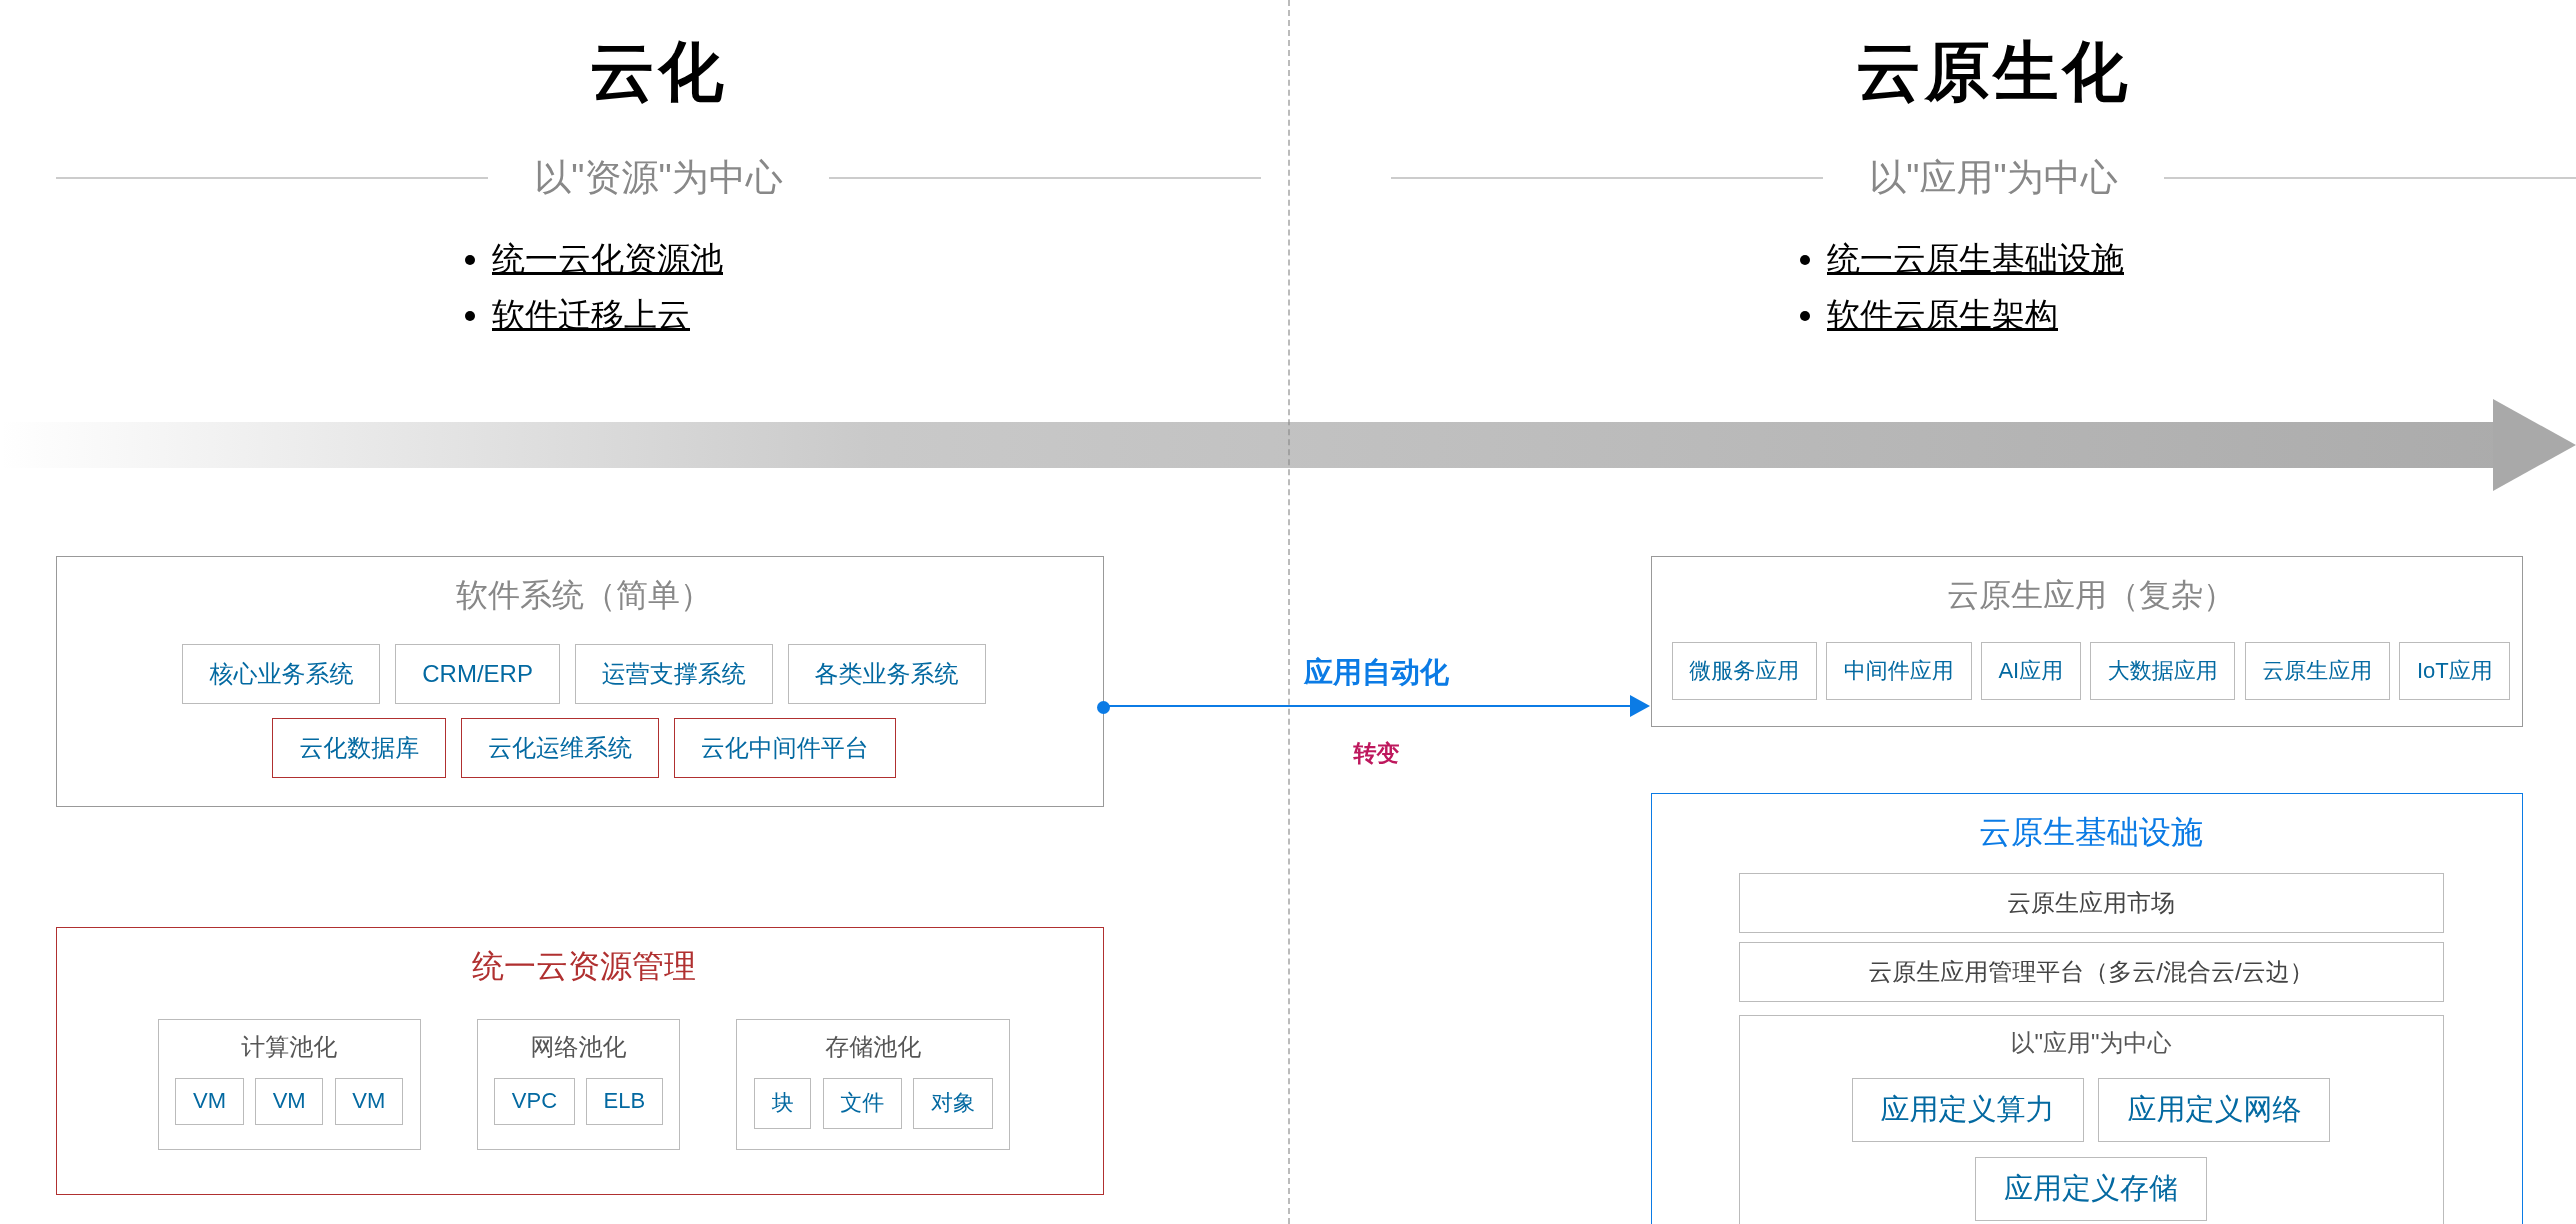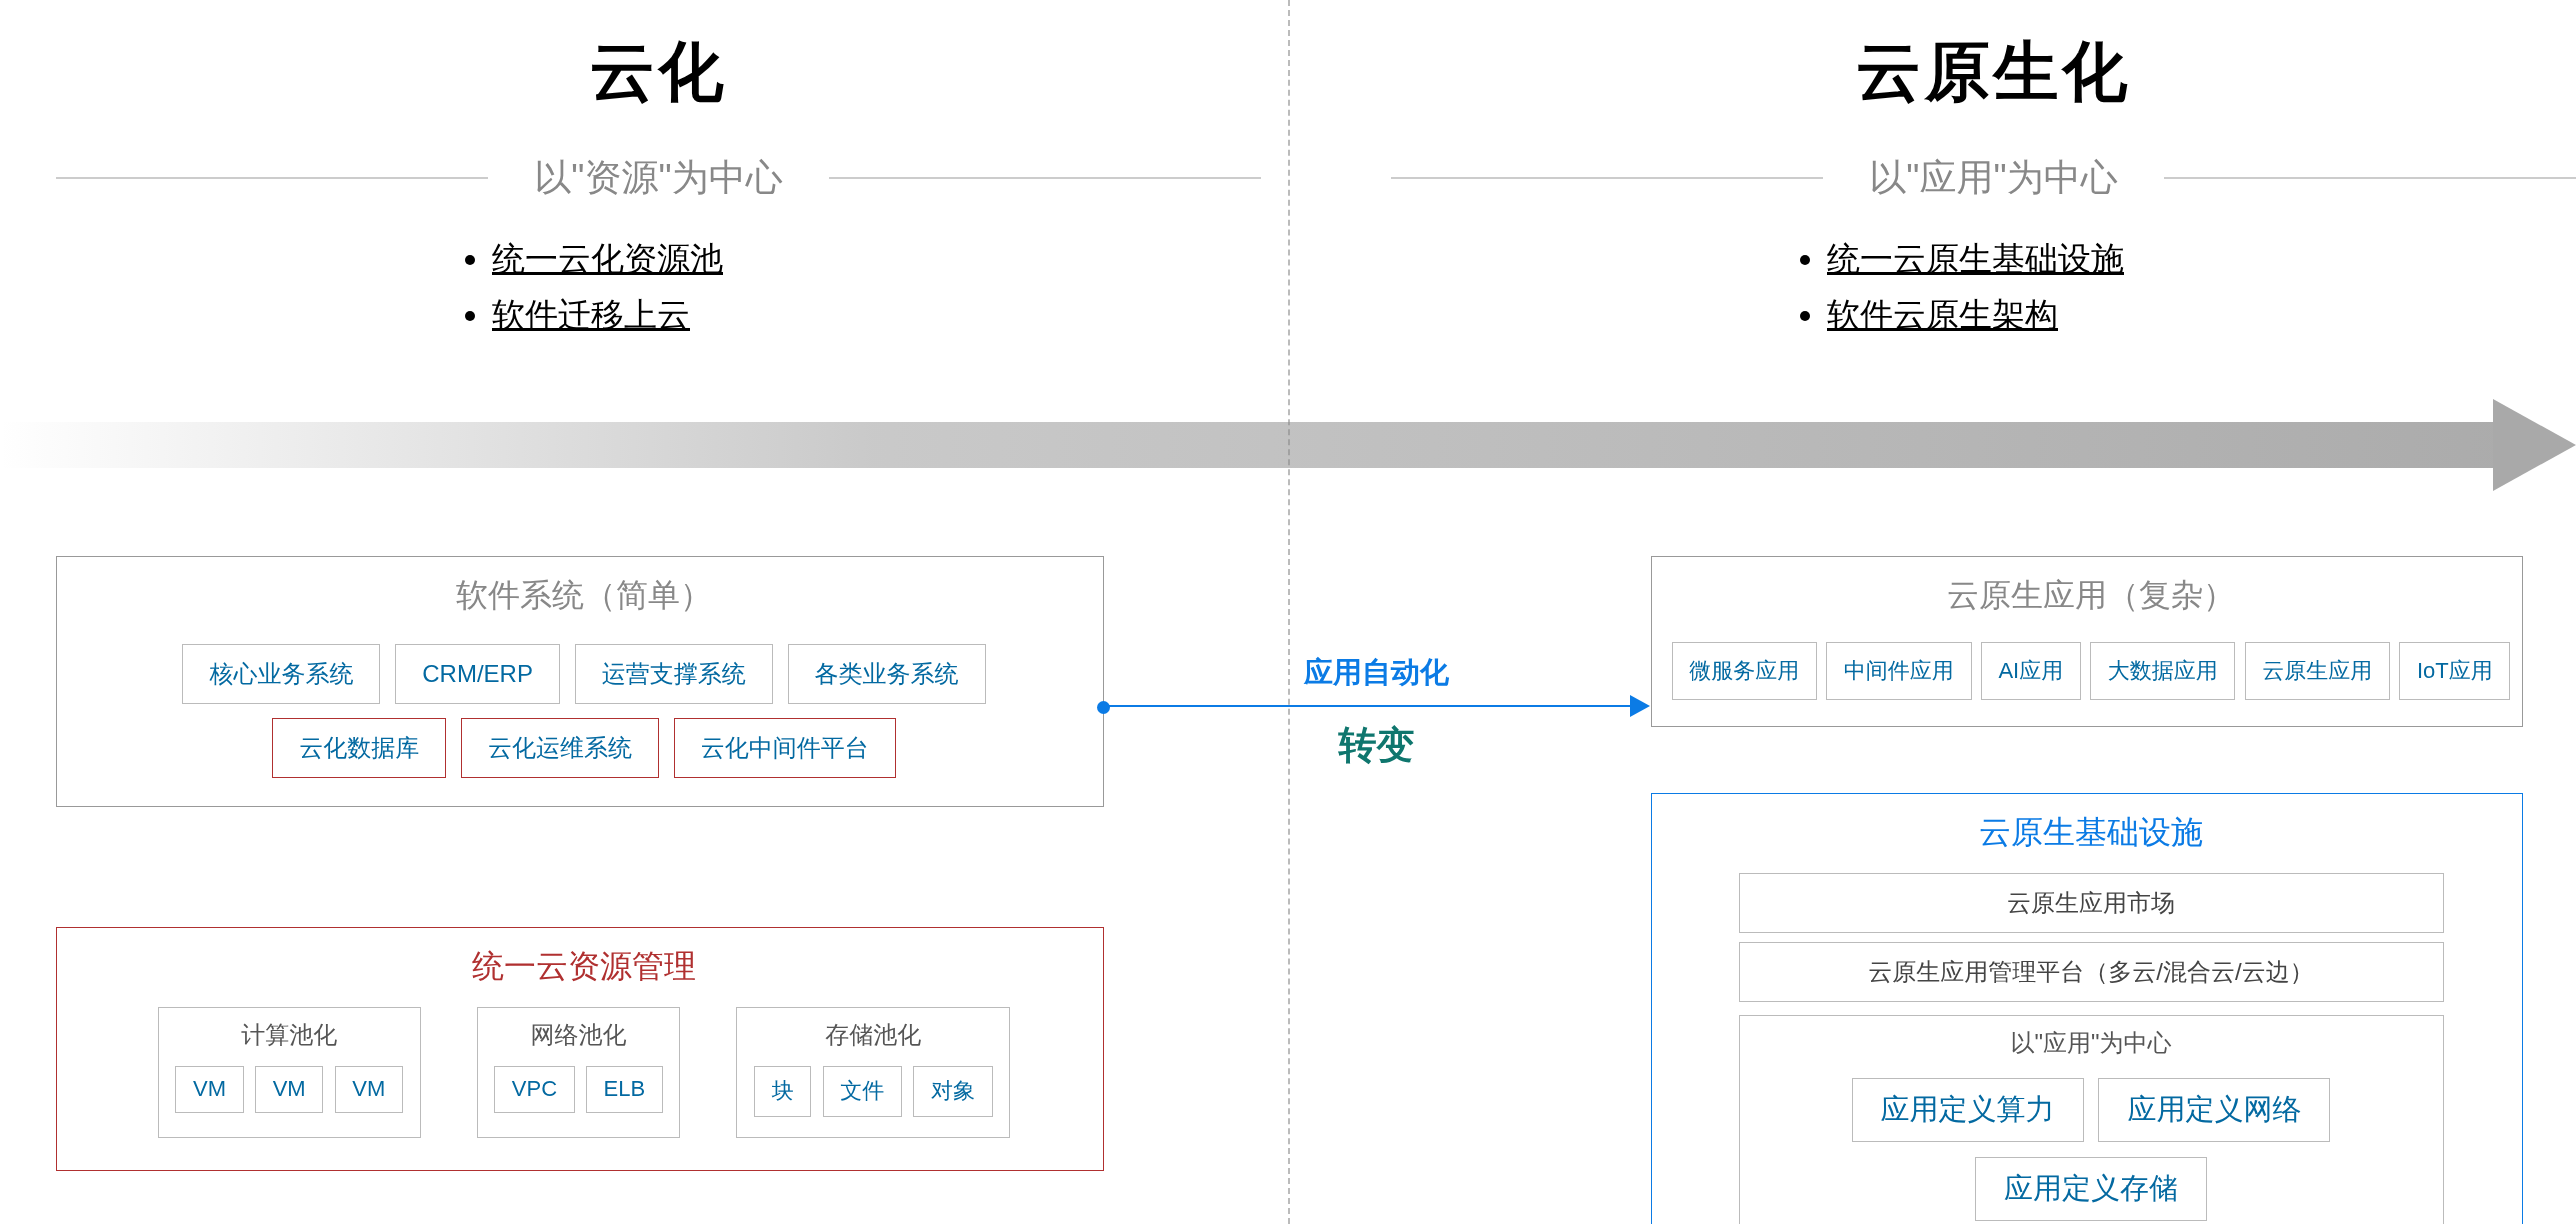--- a/index.html
+++ b/index.html
@@ -100,21 +100,21 @@
   margin: 7.4px;
 }
 .box.red { border-color: #B03030; }
 .row { display: flex; justify-content: center; flex-wrap: wrap; }
 
 .panel.sw-sys { left: 56px; top: 556px; width: 1048px; padding-bottom: 20.4px; }
 
 .panel.cloud-res { left: 56px; top: 927px; width: 1048px; border-color: #B03030; padding-bottom: 32px; }
 .panel.cloud-res .panel-title { color: #B03030; }
 .pool-group {
-  display: inline-block; margin: 0 28px; border: 1.9px solid #bbb; padding: 11px 11px 15px;
+  display: inline-block; margin: 12px 28px; border: 1.9px solid #bbb; padding: 11px 11px 15px;
 }
 .pool-group-title { text-align: center; font-size: 24px; color: #555; margin-bottom: 9.3px; }
 .pool-group .box { padding: 9.3px 16.7px; font-size: 22px; margin: 5.6px; }
 .pool-row { display:flex; justify-content:center; margin-top: 9.3px; }
 
 .panel.cn-app { left: 1651px; top: 556px; width: 872px; padding-bottom: 20.4px; }
 .panel.cn-app .box { padding: 13px 16.7px; font-size: 22px; margin: 5.6px 4.6px; }
 
 .panel.cn-infra { left: 1651px; top: 793px; width: 872px; border-color: #0B7BE5; padding-bottom: 28px; }
 .panel.cn-infra .panel-title { color: #0B7BE5; }
@@ -135,21 +135,21 @@
 .connector-line::before, .connector-dot {
   content:""; position:absolute; width:13px; height:13px; background:#0B7BE5; border-radius:50%;
   left:-6.5px; top:-6.5px;
 }
 .connector-head {
   position:absolute; right:0; top:-10.2px; width:0; height:0;
   border-top:11px solid transparent; border-bottom:11px solid transparent; border-left:20.4px solid #0B7BE5;
 }
 .connector-label { position:absolute; left:0; width:100%; text-align:center; }
 .connector-label.top { top:-52px; color:#0B7BE5; font-size:29px; font-weight:700; }
-.connector-label.bottom { top:15px; color:#0f766e; font-size:38px; font-weight:700; }
+.connector-label.bottom { top:33px; color:#be185d; font-size:23px; font-weight:700; }
 </style>
 </head>
 <body>
 
 <div class="canvas">
   <div class="divider-vertical"></div>
 
   <div class="side left">
     <div class="side-title">云化</div>
     <div class="side-sub-wrap">

